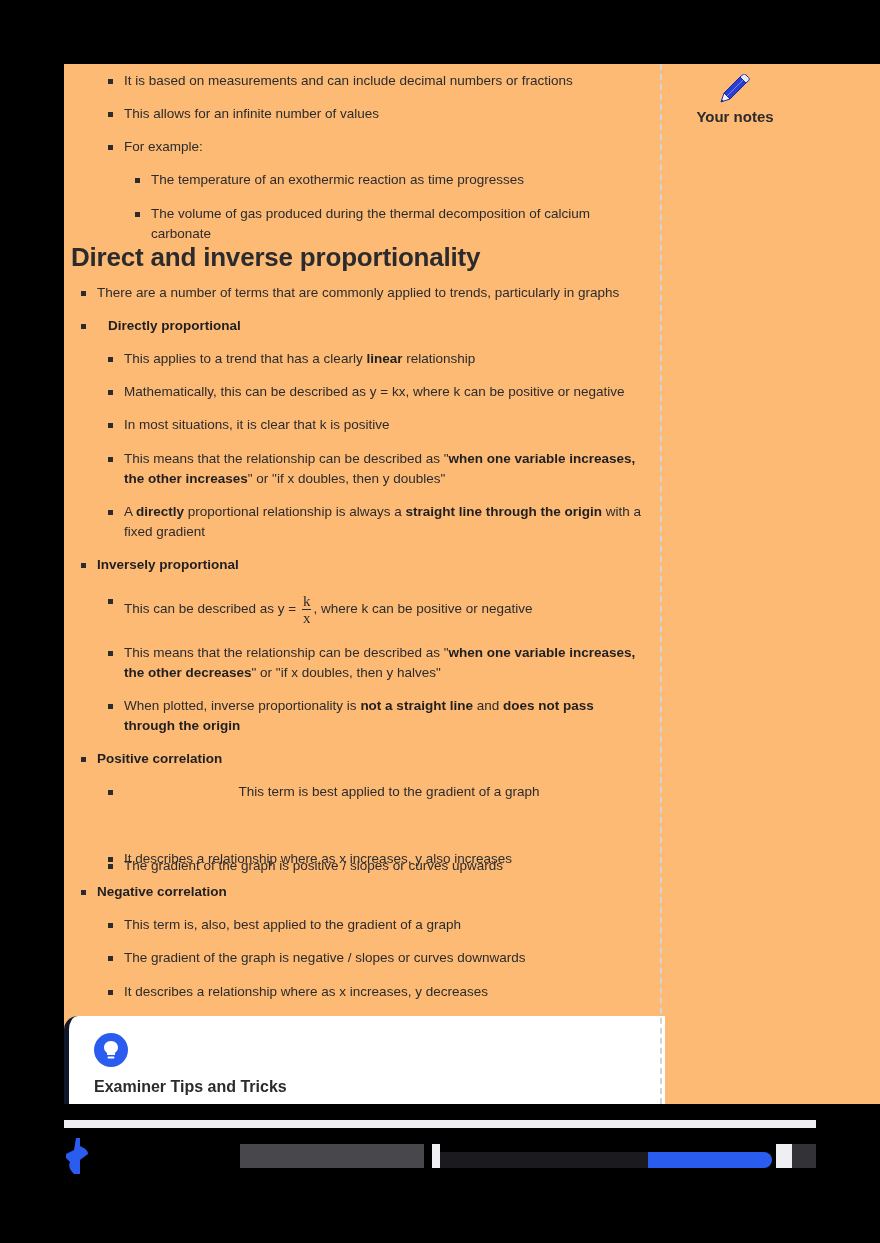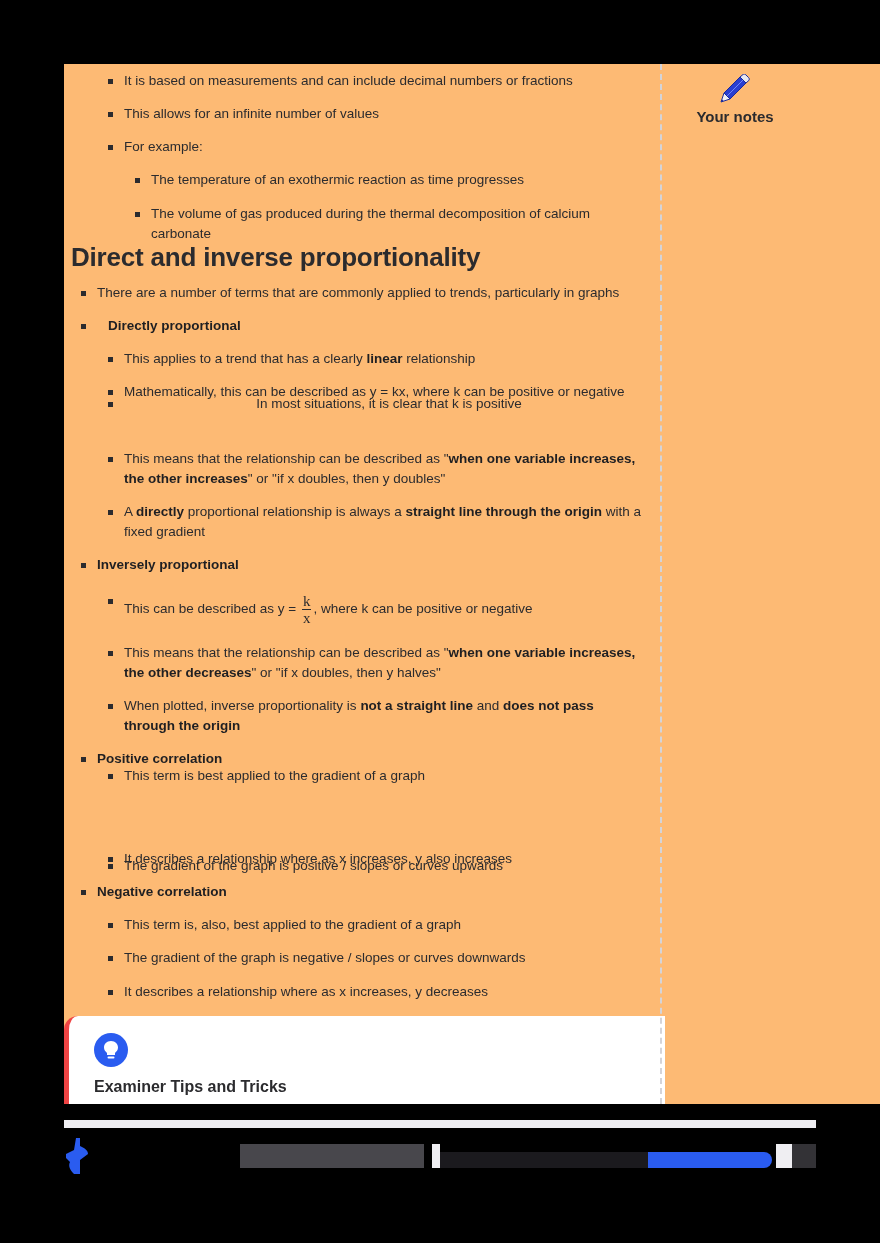--- a/index.html
+++ b/index.html
@@ -101,21 +101,21 @@
       margin: 0 2px;
     }
     .frac .num { display: block; border-bottom: 1px solid #2b2b2e; padding: 0 1px; }
     .frac .den { display: block; }
     .tip-box {
       position: absolute;
       left: 0;
       top: 952px;
       width: 596px;
       height: 88px;
-      border-left: 5px solid #ef4444;
+      border-left: 5px solid #0f172a;
       border-top-left-radius: 14px;
       background: #ffffff;
     }
     .tip-icon {
       position: absolute;
       left: 25px;
       top: 17px;
       width: 34px;
       height: 34px;
       border-radius: 50%;
@@ -206,33 +206,33 @@
     <div class="li lvl3" style="top:106px;">The temperature of an exothermic reaction as time progresses</div>
     <div class="li lvl3" style="top:140px; width:480px;">The volume of gas produced during the thermal decomposition of calcium carbonate</div>
 
     <div class="heading">Direct and inverse proportionality</div>
 
     <div class="li lvl1" style="top:219px;">There are a number of terms that are commonly applied to trends, particularly in graphs</div>
 
     <div class="li lvl1 bold" style="top:252px;padding-left:11px;">Directly proportional</div>
     <div class="li lvl2" style="top:285px;"><span>This applies to a trend that has a clearly </span><b>linear</b><span> relationship</span></div>
     <div class="li lvl2" style="top:318px;">Mathematically, this can be described as y = kx, where k can be positive or negative</div>
-    <div class="li lvl2" style="top:330px;text-align:center;">In most situations, it is clear that k is positive</div>
+    <div class="li lvl2" style="top:351px;">In most situations, it is clear that k is positive</div>
     <div class="li lvl2" style="top:385px;"><span>This means that the relationship can be described as "</span><b>when one variable increases, the other increases</b><span>" or "if x doubles, then y doubles"</span></div>
     <div class="li lvl2" style="top:438px;"><span>A </span><b>directly</b><span> proportional relationship is always a </span><b>straight line through the origin</b><span> with a fixed gradient</span></div>
 
     <div class="li lvl1 bold" style="top:491px;">Inversely proportional</div>
     <div class="li lvl2" style="top:527px; line-height:36px;">
       <span>This can be described as y = </span><span class="frac"><span class="num">k</span><span class="den">x</span></span><span>, where k can be positive or negative</span>
     </div>
     <div class="li lvl2" style="top:579px;"><span>This means that the relationship can be described as "</span><b>when one variable increases, the other decreases</b><span>" or "if x doubles, then y halves"</span></div>
     <div class="li lvl2" style="top:632px; width:500px;"><span>When plotted, inverse proportionality is </span><b>not a straight line</b><span> and </span><b>does not pass through the origin</b></div>
 
     <div class="li lvl1 bold" style="top:685px;">Positive correlation</div>
-    <div class="li lvl2" style="top:702px;">This term is best applied to the gradient of a graph</div>
+    <div class="li lvl2" style="top:718px;text-align:center;">This term is best applied to the gradient of a graph</div>
     <div class="li lvl2" style="top:792px;">The gradient of the graph is positive / slopes or curves upwards</div>
     <div class="li lvl2" style="top:785px;">It describes a relationship where as x increases, y also increases</div>
 
     <div class="li lvl1 bold" style="top:818px;">Negative correlation</div>
     <div class="li lvl2" style="top:851px;">This term is, also, best applied to the gradient of a graph</div>
     <div class="li lvl2" style="top:884px;">The gradient of the graph is negative / slopes or curves downwards</div>
     <div class="li lvl2" style="top:918px;">It describes a relationship where as x increases, y decreases</div>
 
     <div class="tip-box">
       <div class="tip-icon">

